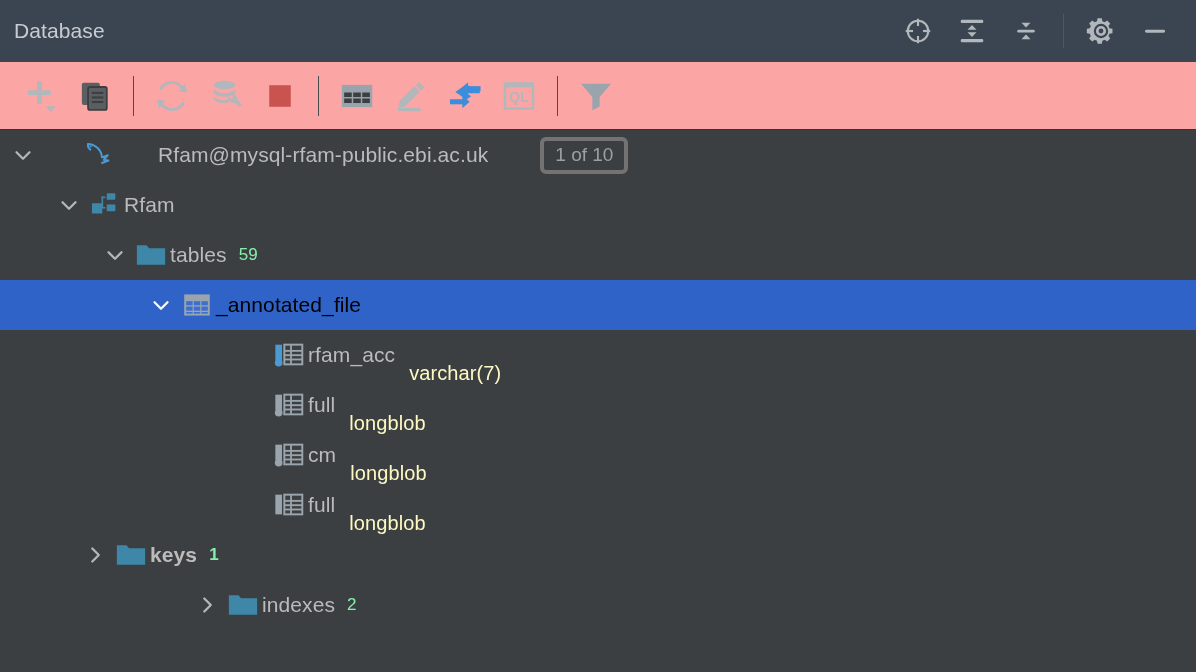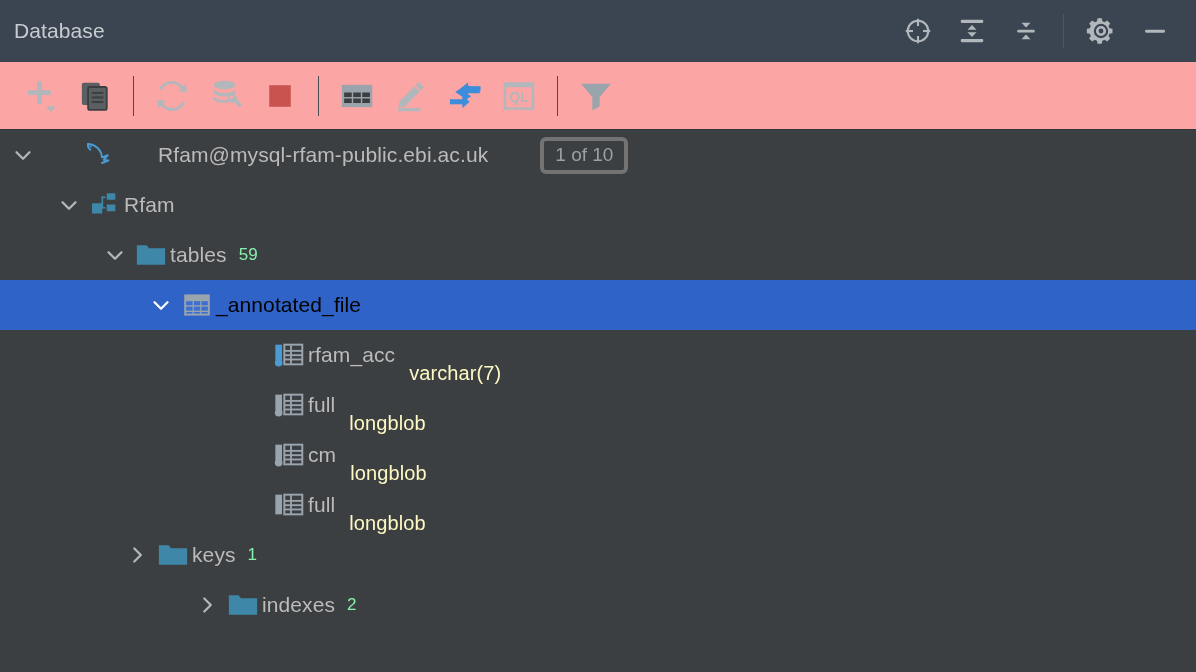--- a/index.html
+++ b/index.html
@@ -418,21 +418,21 @@
                   <rect x="9.2" y="8.9" width="14.6" height="1.5"></rect>
                   <rect x="9.2" y="12.4" width="14.6" height="1.5"></rect>
                   <rect x="9.2" y="15.9" width="14.6" height="1.5"></rect>
                   <rect x="13.9" y="4.6" width="1.5" height="16"></rect>
                 </g>
               </svg>
       </div>
       <span class="label">full</span>
       <span class="dtype">longblob</span>
     </div>
-    <div class="row" style="padding-left: 120px;">
+    <div class="row" style="padding-left: 78px; font-weight: bold;">
       <div class="twisty">
         <svg width="26" height="26" viewBox="0 0 24 24" fill="none" stroke="#b2b7bb" stroke-width="2.1" stroke-linecap="round" stroke-linejoin="round">
             <polyline points="9.5,6 15.5,12 9.5,18"></polyline>
         </svg>
       </div>
       <div class="node-icon">
         <svg width="34" height="34" viewBox="0 0 26 26" fill="#3e87a8">
                 <path d="M2.2 5.6h7.4l1.9 2.2h12.3v12.6H2.2z"></path>
               </svg>
       </div>

